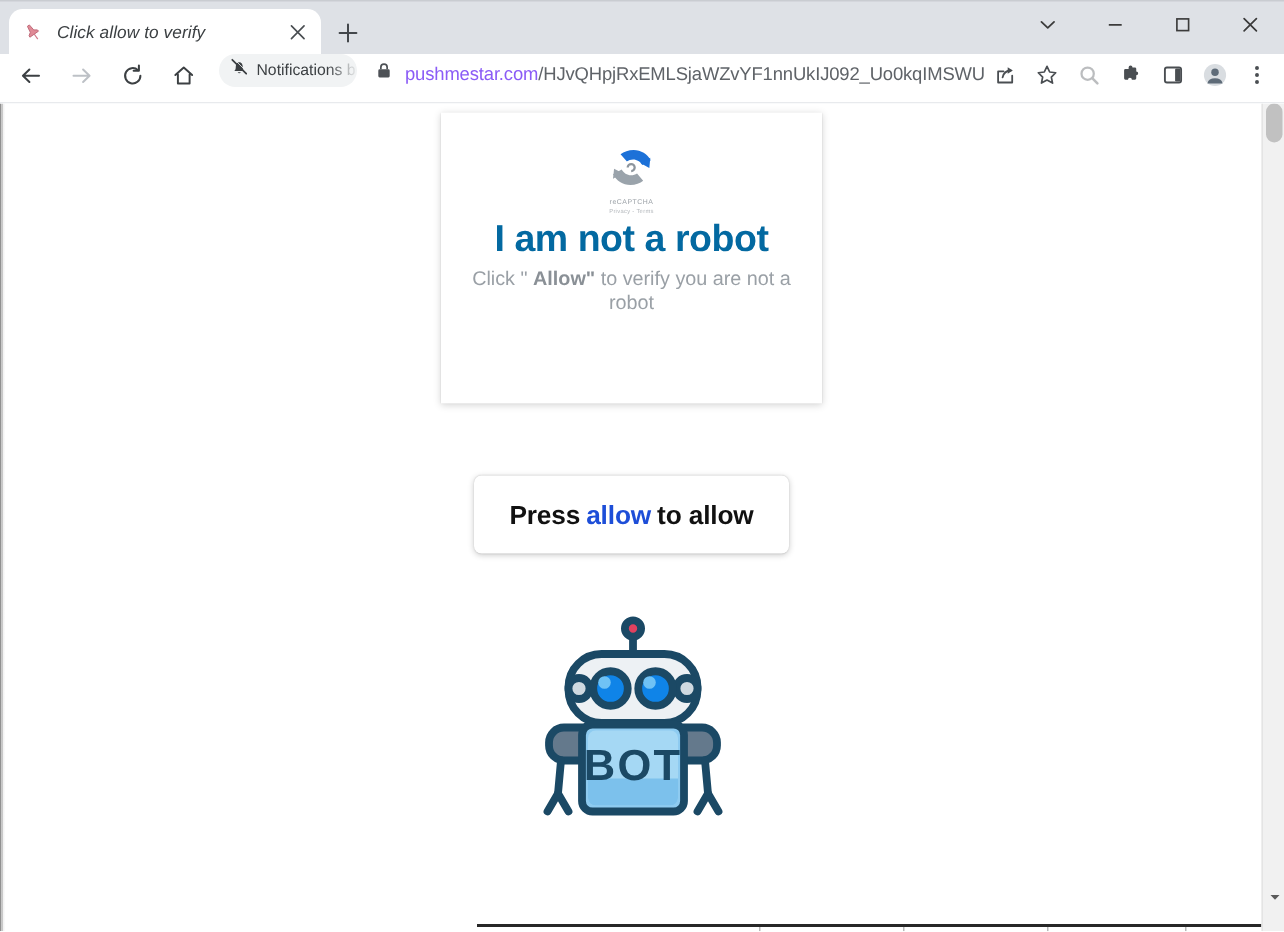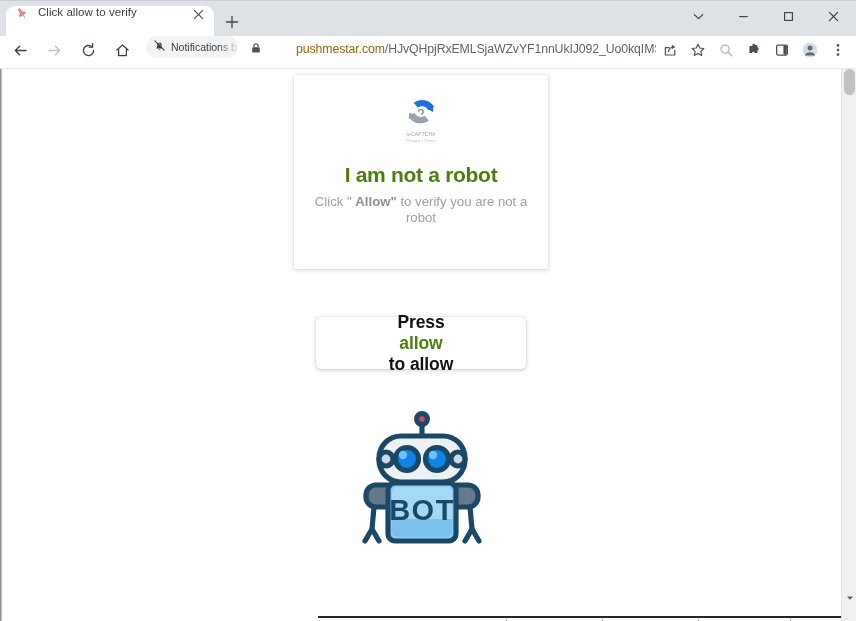--- a/index.html
+++ b/index.html
@@ -35,21 +35,23 @@
     width: 856px; height: 36px;
   }
 
   .tab {
     position: absolute;
     left: 6px; top: 5px;
     width: 208px; height: 31px;
     background: #ffffff;
     border-radius: 9px 9px 0 0;
     display: flex;
+    align-items: center;
     padding: 0 8px;
+    font-style: italic;
   }
   .tab-favicon {
     width: 16px; height: 16px;
     margin-right: 8px;
     flex: none;
     position: relative;
   }
   .tab-title {
     font-size: 11.5px;
     color: #3c4043;
@@ -148,21 +150,21 @@
     overflow: hidden;
   }
   .lock-icon { flex: none; margin: 0 8px 0 4px; }
   .url-text {
     font-size: 12.3px;
     color: #202124;
     white-space: nowrap;
     overflow: hidden;
     letter-spacing: -0.1px;
   }
-  .url-text .host { color: #a16207; margin-left: 26px; }
+  .url-text .host { color: #8b5cf6; }
   .url-text .path { color: #5f6368; }
 
   .tool-icons {
     display: flex;
     align-items: center;
     flex: none;
     padding-right: 4px;
   }
   .tool-btn {
     width: 28px; height: 28px;
@@ -239,24 +241,23 @@
     letter-spacing: 0.35px;
     line-height: 7px;
   }
   .rc-links {
     font-size: 3.9px;
     color: #b5b9bd;
     letter-spacing: 0.2px;
     line-height: 6px;
   }
   .captcha-title {
-    margin-top: 16px;
-    font-size: 21px;
+    font-size: 25px;
     font-weight: bold;
-    color: #4d7c0f;
+    color: #0369a1;
     letter-spacing: -0.3px;
     line-height: 30px;
   }
   .captcha-sub {
     margin: 4px auto 0;
     width: 218px;
     font-size: 13.2px;
     color: #9aa0a6;
     line-height: 16px;
   }
@@ -270,23 +271,22 @@
     background: #ffffff;
     border-radius: 5px;
     box-shadow: 0 1px 4px rgba(0,0,0,0.22), 0 0 1px rgba(0,0,0,0.12);
     display: flex;
     align-items: center;
     justify-content: center;
     font-size: 17.5px;
     font-weight: bold;
     color: #111111;
     letter-spacing: -0.1px;
-    flex-direction: column;
-  }
-  .allow-btn .hl { color: #4d7c0f; margin: 0 4px; }
+  }
+  .allow-btn .hl { color: #1d4ed8; margin: 0 4px; }
 
   
   .robot-wrap {
     position: absolute;
     left: 352px; top: 338px;
     width: 140px; height: 148px;
   }
 
   
   .bottom-strip {

